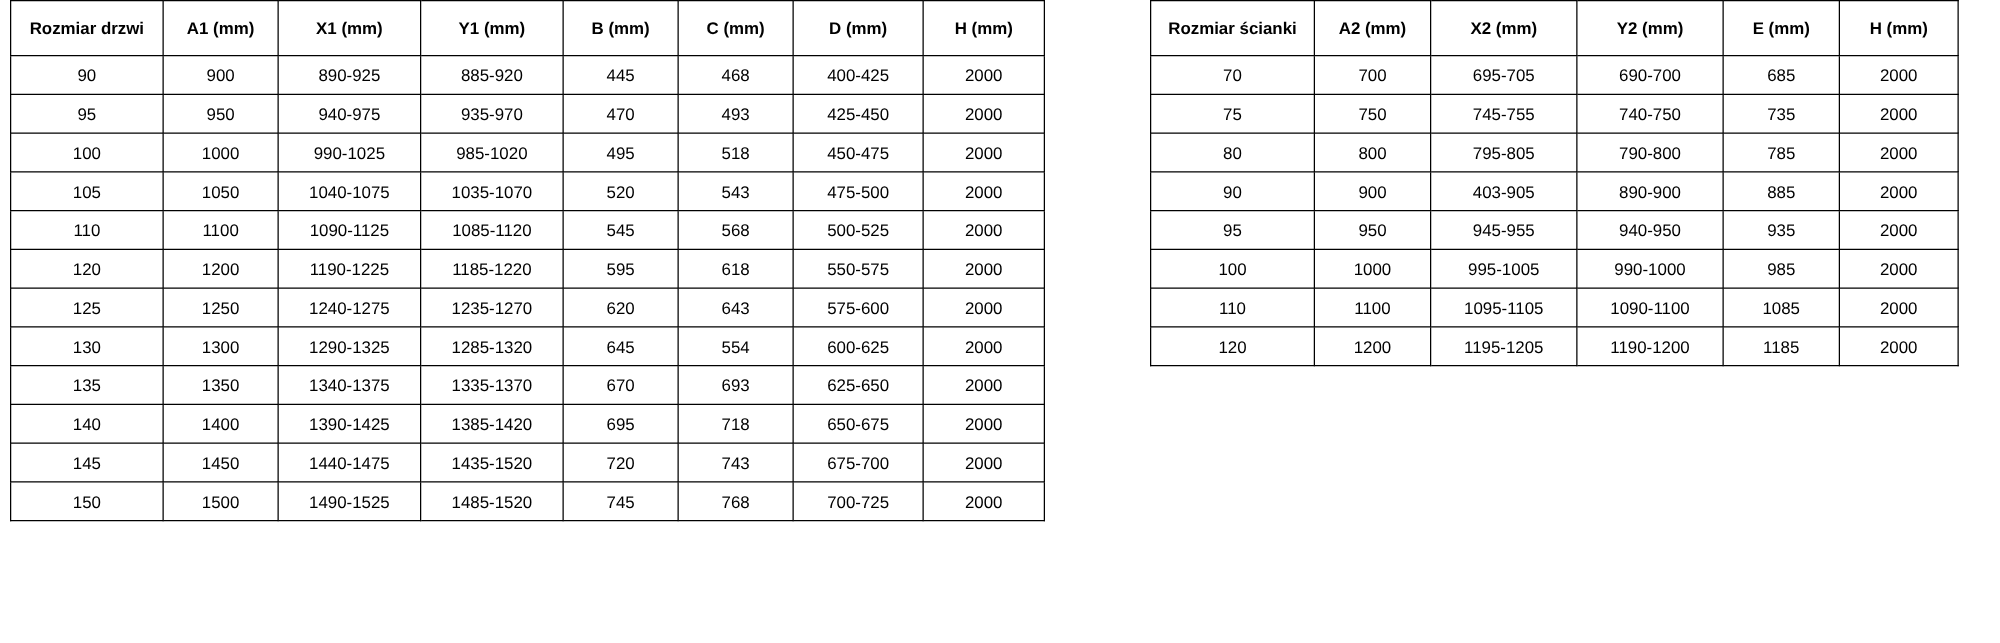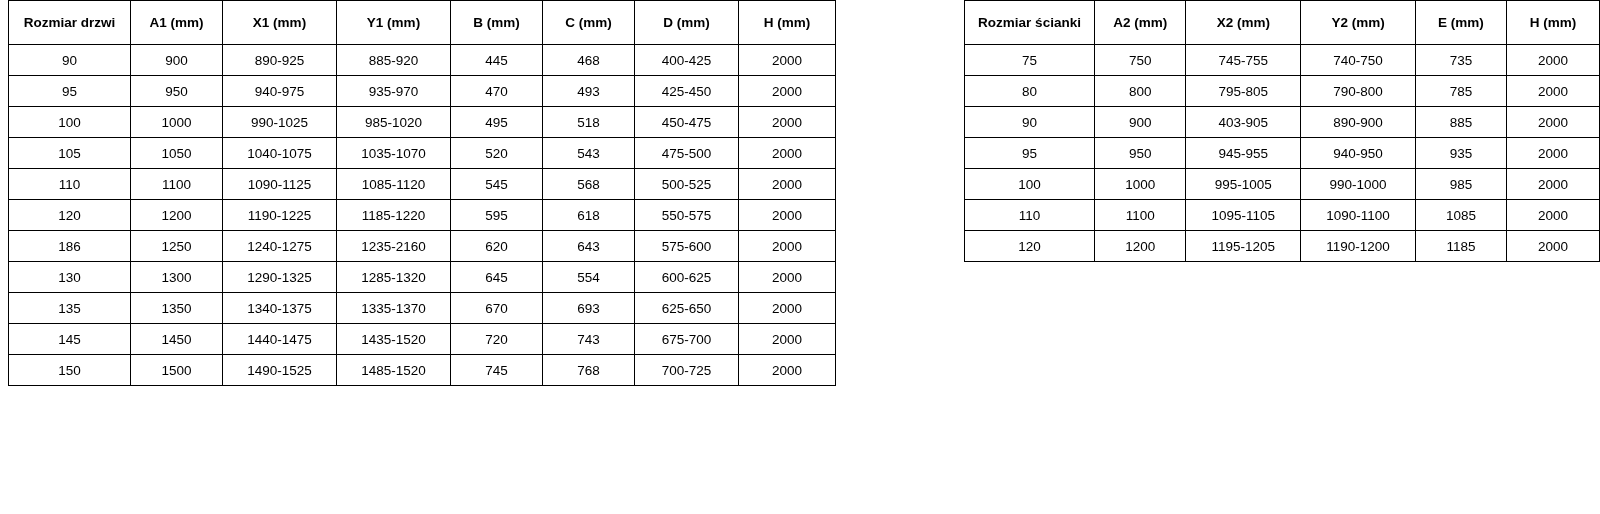--- a/index.html
+++ b/index.html
@@ -17,21 +17,21 @@
   .page {
     position: relative;
     width: 1600px;
     height: 514px;
   }
   .table-wrap {
     position: absolute;
     top: 0;
   }
   #doors-table-wrap { left: 8px; }
-  #walls-table-wrap { left: 964px; }
+  #walls-table-wrap { left: 920px; }
 
   table.spec {
     border-collapse: collapse;
     table-layout: fixed;
   }
   table.spec td, table.spec th {
     border: 1px solid #000000;
     text-align: center;
     vertical-align: middle;
     font-size: 13.5px;
@@ -150,24 +150,24 @@
             <td>120</td>
             <td>1200</td>
             <td>1190-1225</td>
             <td>1185-1220</td>
             <td>595</td>
             <td>618</td>
             <td>550-575</td>
             <td>2000</td>
           </tr>
           <tr>
-            <td>186</td>
+            <td>125</td>
             <td>1250</td>
             <td>1240-1275</td>
-            <td>1235-2160</td>
+            <td>1235-1270</td>
             <td>620</td>
             <td>643</td>
             <td>575-600</td>
             <td>2000</td>
           </tr>
           <tr>
             <td>130</td>
             <td>1300</td>
             <td>1290-1325</td>
             <td>1285-1320</td>
@@ -177,20 +177,30 @@
             <td>2000</td>
           </tr>
           <tr>
             <td>135</td>
             <td>1350</td>
             <td>1340-1375</td>
             <td>1335-1370</td>
             <td>670</td>
             <td>693</td>
             <td>625-650</td>
+            <td>2000</td>
+          </tr>
+          <tr>
+            <td>140</td>
+            <td>1400</td>
+            <td>1390-1425</td>
+            <td>1385-1420</td>
+            <td>695</td>
+            <td>718</td>
+            <td>650-675</td>
             <td>2000</td>
           </tr>
           <tr>
             <td>145</td>
             <td>1450</td>
             <td>1440-1475</td>
             <td>1435-1520</td>
             <td>720</td>
             <td>743</td>
             <td>675-700</td>
@@ -225,20 +235,28 @@
             <th>Rozmiar ścianki</th>
             <th>A2 (mm)</th>
             <th>X2 (mm)</th>
             <th>Y2 (mm)</th>
             <th>E (mm)</th>
             <th>H (mm)</th>
           </tr>
       </thead>
       <tbody id="walls-body">
           <tr>
+            <td>70</td>
+            <td>700</td>
+            <td>695-705</td>
+            <td>690-700</td>
+            <td>685</td>
+            <td>2000</td>
+          </tr>
+          <tr>
             <td>75</td>
             <td>750</td>
             <td>745-755</td>
             <td>740-750</td>
             <td>735</td>
             <td>2000</td>
           </tr>
           <tr>
             <td>80</td>
             <td>800</td>

